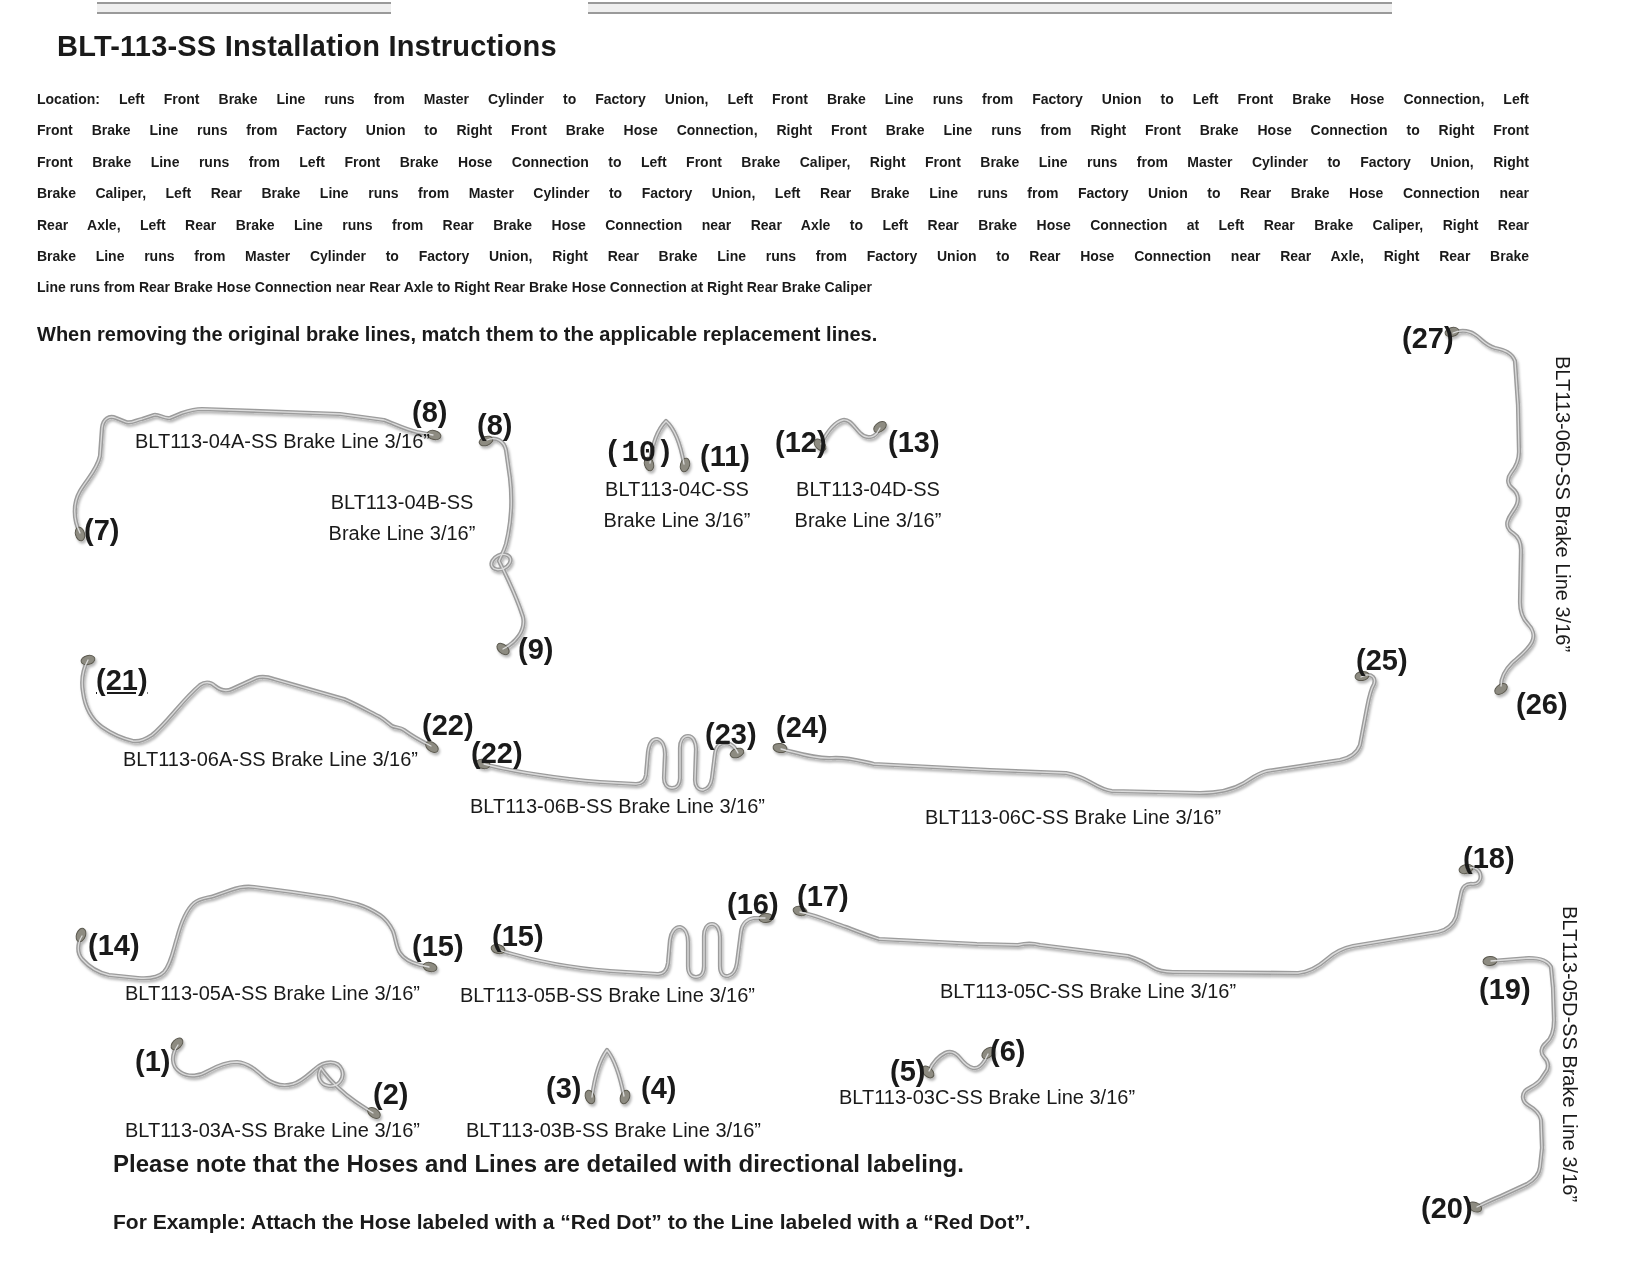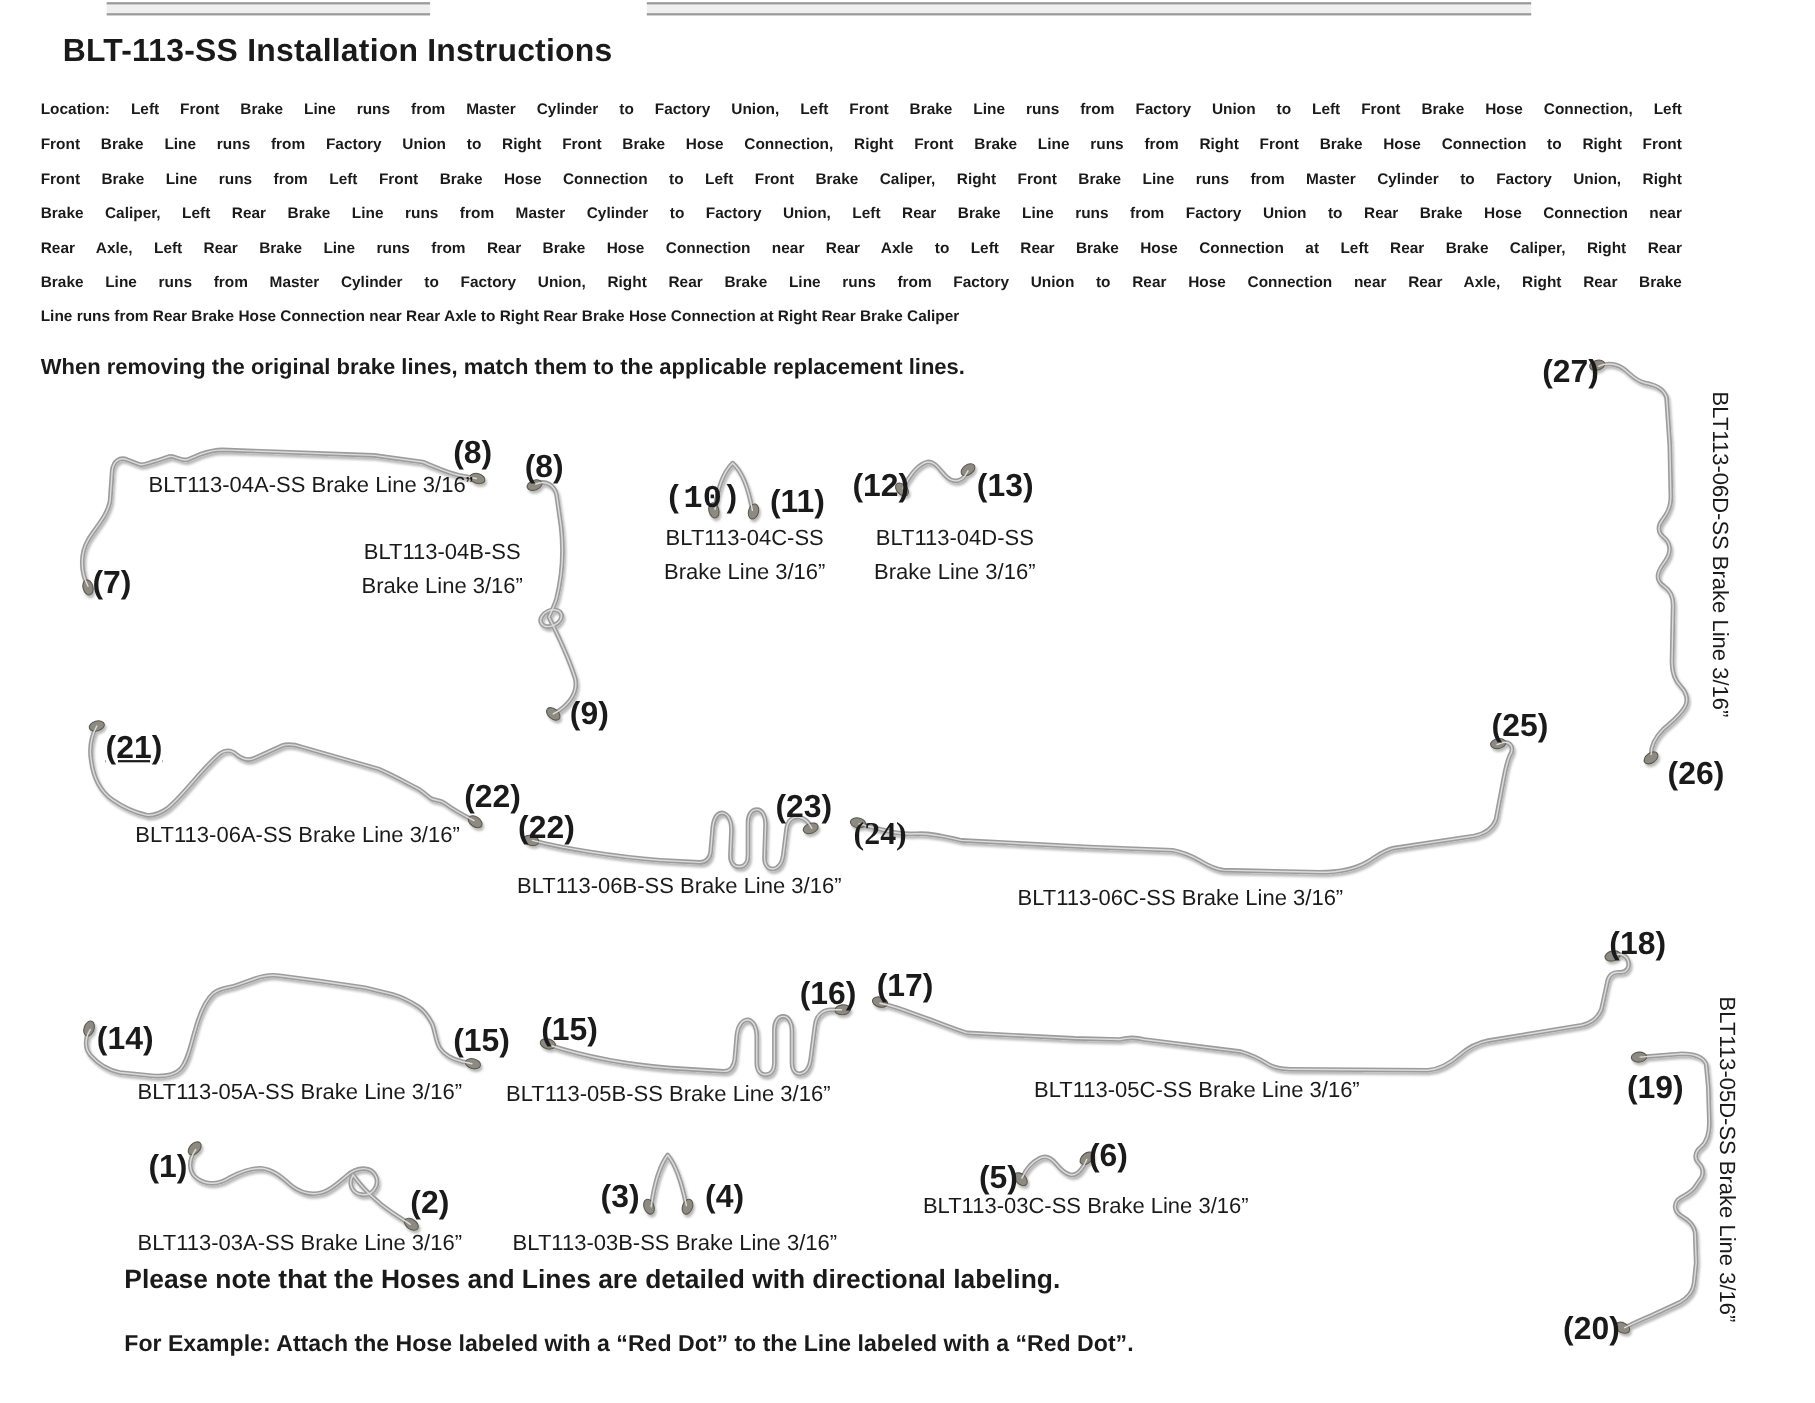--- a/index.html
+++ b/index.html
@@ -158,21 +158,21 @@
   <div class="marker" style="left:492px;top:920px;">(15)</div>
   <div class="marker" style="left:727px;top:888px;">(16)</div>
   <div class="marker" style="left:797px;top:880px;">(17)</div>
   <div class="marker" style="left:1463px;top:842px;">(18)</div>
   <div class="marker" style="left:1479px;top:973px;">(19)</div>
   <div class="marker" style="left:1421px;top:1192px;">(20)</div>
   <div class="marker" style="left:96px;top:664px;text-decoration:underline;">(21)</div>
   <div class="marker" style="left:422px;top:709px;">(22)</div>
   <div class="marker" style="left:471px;top:737px;">(22)</div>
   <div class="marker" style="left:705px;top:718px;">(23)</div>
-  <div class="marker" style="left:776px;top:742px;font-family:Liberation Serif, serif;">(24)</div>
+  <div class="marker" style="left:776px;top:711px;">(24)</div>
   <div class="marker" style="left:1356px;top:644px;">(25)</div>
   <div class="marker" style="left:1516px;top:688px;">(26)</div>
   <div class="marker" style="left:1402px;top:322px;">(27)</div>
 
   <div class="plabel" style="left:121px;top:430px;margin-left:14px;">BLT113-04A-SS Brake Line 3/16”</div>
 
   <div class="plabel2" style="left:322px;top:487px;width:160px;">
     <div>BLT113-04B-SS</div>
     <div>Brake Line 3/16”</div>
   </div>

